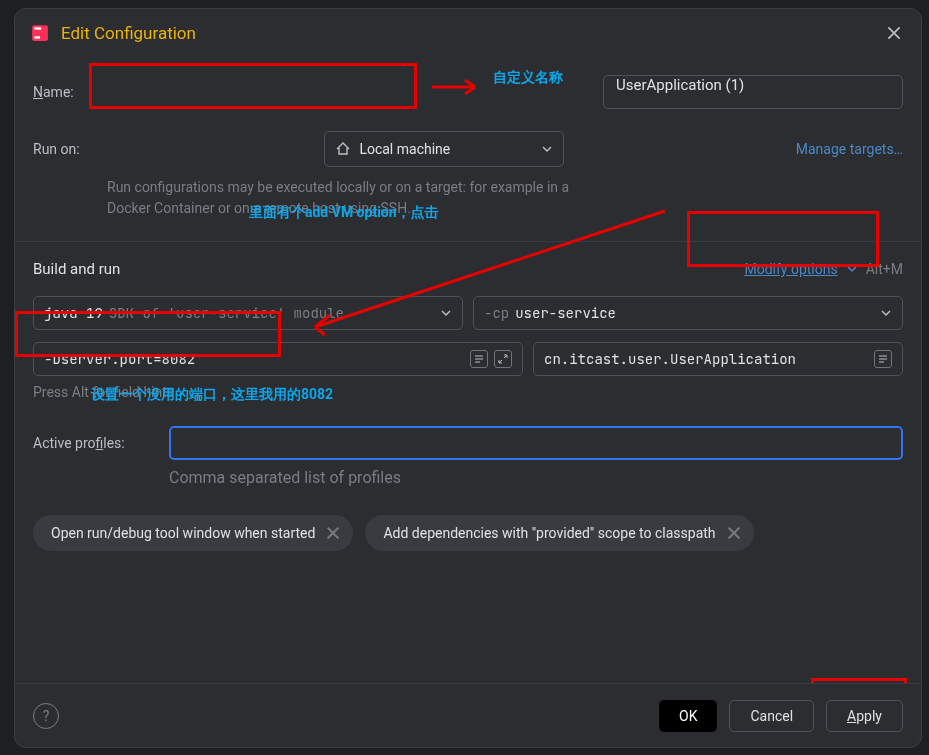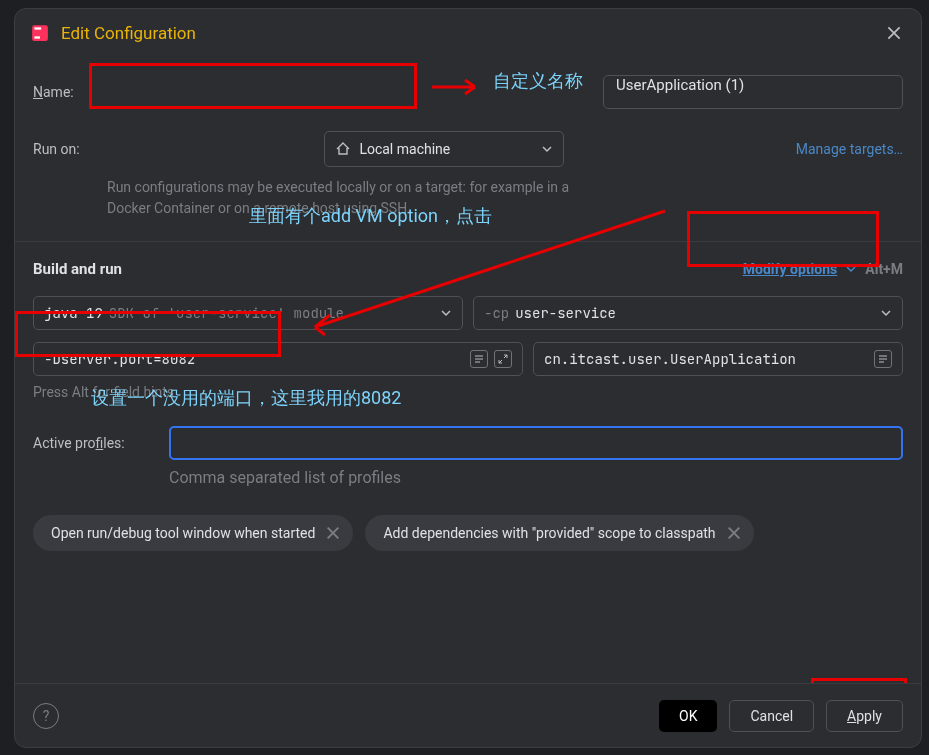--- a/index.html
+++ b/index.html
@@ -21,21 +21,21 @@
   .checkbox { width: 16px; height: 16px; border: 1px solid #6f737a; border-radius: 3px; display: inline-block; }
   .gear-icon { width: 18px; height: 18px; }
   .runon-row { margin-top: 22px; align-items: center; }
   .runon-row .label { width: 74px; }
   .dropdown { height: 34px; background: #2b2d30; border: 1px solid #4e5157; border-radius: 5px; display: flex; align-items: center; padding: 17px 10px; font-size: 14px; color: #dfe1e5; gap: 8px; cursor: pointer; }
   .runon-dd { width: 240px; margin-right: 14px; }
   .dropdown .chev { margin-left: auto; width: 12px; height: 12px; }
   .link { color: #4a88c7; font-size: 14px; cursor: pointer; }
   .hint { color: #7a7d83; font-size: 14px; line-height: 1.5; margin-top: 10px; margin-left: 74px; max-width: 500px; }
   .section-divider { border: none; border-top: 1px solid #393b40; margin: 22px -18px 18px -18px; }
-  .build-header { display: flex; align-items: center; justify-content: space-between; font-weight: bold; }
+  .build-header { display: flex; align-items: center; justify-content: space-between; }
   .build-title { color: #dfe1e5; font-size: 15px; }
   .modify-wrap { display: flex; align-items: center; gap: 8px; }
   .modify-link { color: #4a88c7; font-size: 14px; text-decoration: underline; cursor: pointer; }
   .shortcut { color: #7a7d83; font-size: 14px; }
   .two-col { display: flex; gap: 10px; margin-top: 18px; }
   .field { height: 34px; background: #2b2d30; border: 1px solid #4e5157; border-radius: 5px; display: flex; align-items: center; padding: 0 10px; font-size: 14px; color: #dfe1e5; gap: 6px; position: relative; }
   .field .mono { font-family: "JetBrains Mono", Consolas, monospace; font-size: 14px; }
   .field .muted { color: #7a7d83; }
   .field .right-icons { margin-left: auto; display: flex; gap: 6px; }
   .field .sq-icon { width: 18px; height: 18px; border: 1px solid #6f737a; border-radius: 3px; display: inline-flex; align-items: center; justify-content: center; font-size: 11px; color: #bcbec4; }
@@ -52,21 +52,21 @@
   .chip { height: 36px; background: #393b40; border-radius: 18px; display: flex; align-items: center; padding: 0 12px 0 18px; font-size: 14px; color: #dfe1e5; gap: 10px; cursor: pointer; }
   .chip .x { width: 16px; height: 16px; stroke: #7a7d83; }
   .footer { height: 64px; border-top: 1px solid #393b40; display: flex; align-items: center; padding: 0 18px; gap: 12px; }
   .help-icon { width: 26px; height: 26px; border: 1.5px solid #7a7d83; border-radius: 50%; display: flex; align-items: center; justify-content: center; color: #7a7d83; font-size: 14px; cursor: pointer; }
   .footer .spacer { flex: 1; }
   .btn { height: 32px; padding: 0 20px; border-radius: 5px; font-size: 14px; display: flex; align-items: center; cursor: pointer; border: none; }
   .btn-primary { background: #000000; color: #fff; }
   .btn-secondary { background: #2b2d30; border: 1px solid #4e5157; color: #dfe1e5; }
   
   .anno-box { position: absolute; border: 3px solid #e80000; pointer-events: none; z-index: 10; }
-  .anno-text { position: absolute; color: #7dd3fc; font-size: 18px; font-weight: 400; pointer-events: none; z-index: 10; }
+  .anno-text { position: absolute; color: #0ea5e9; font-size: 14px; font-weight: 700; pointer-events: none; z-index: 10; }
   .anno-arrow { position: absolute; pointer-events: none; z-index: 10; }
 </style>
 </head>
 <body>
 
 <div class="dialog">
   <div class="titlebar">
     <svg class="app-icon" viewBox="0 0 16 16">
         <rect x="1" y="1" width="14" height="14" rx="2" fill="#fe315d"></rect>
         <rect x="3" y="3" width="6" height="2" fill="#fff"></rect>

